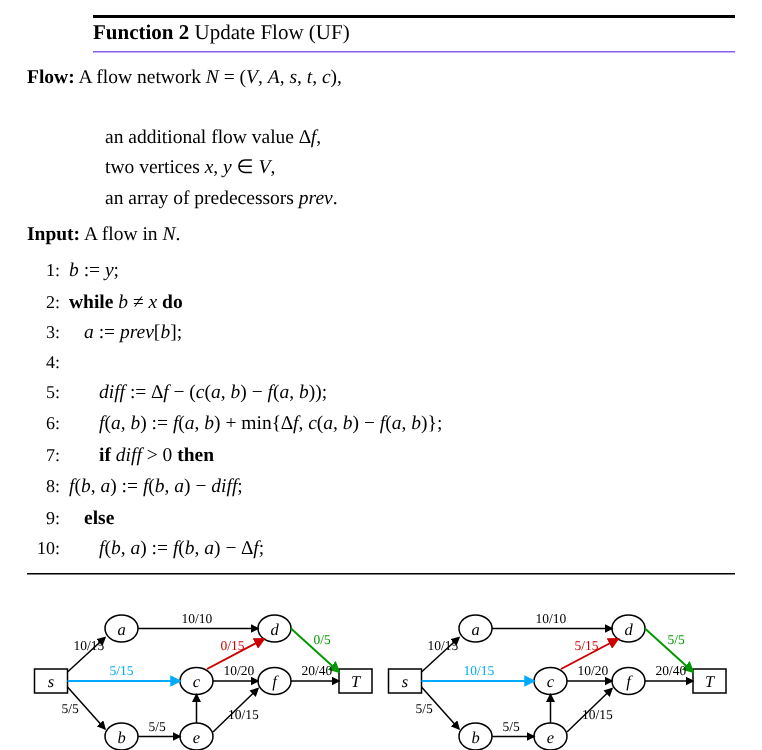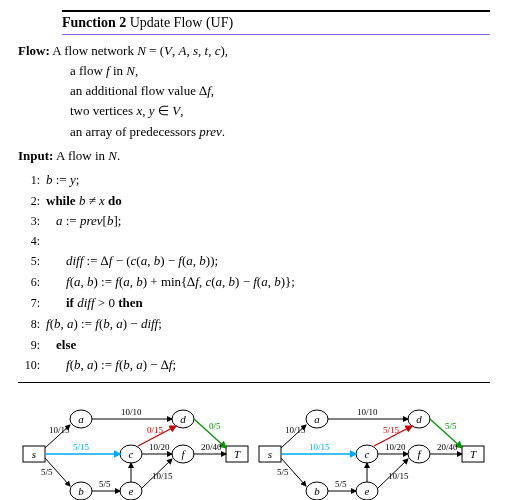--- a/index.html
+++ b/index.html
@@ -74,21 +74,21 @@
 <body>
 
 <div class="function-header">
   <span class="fn-title">Function 2</span>
   <span> Update Flow (UF)</span>
 </div>
 
 <div class="io-block">
   <span class="io-label">Flow:</span>
   <span> A flow network <i>N</i> = (<i>V</i>, <i>A</i>, <i>s</i>, <i>t</i>, <i>c</i>),</span><br>
-  <span class="io-indent">a flow <i>f</i> in <i>N</i>,</span><br>
+  <br>
   <span class="io-indent">an additional flow value <i>∆f</i>,</span><br>
   <span class="io-indent">two vertices <i>x</i>, <i>y</i> ∈ <i>V</i>,</span><br>
   <span class="io-indent">an array of predecessors <i>prev</i>.</span>
 </div>
 
 <div class="io-block">
   <span class="io-label">Input:</span>
   <span> A flow in <i>N</i>.</span>
 </div>
 

